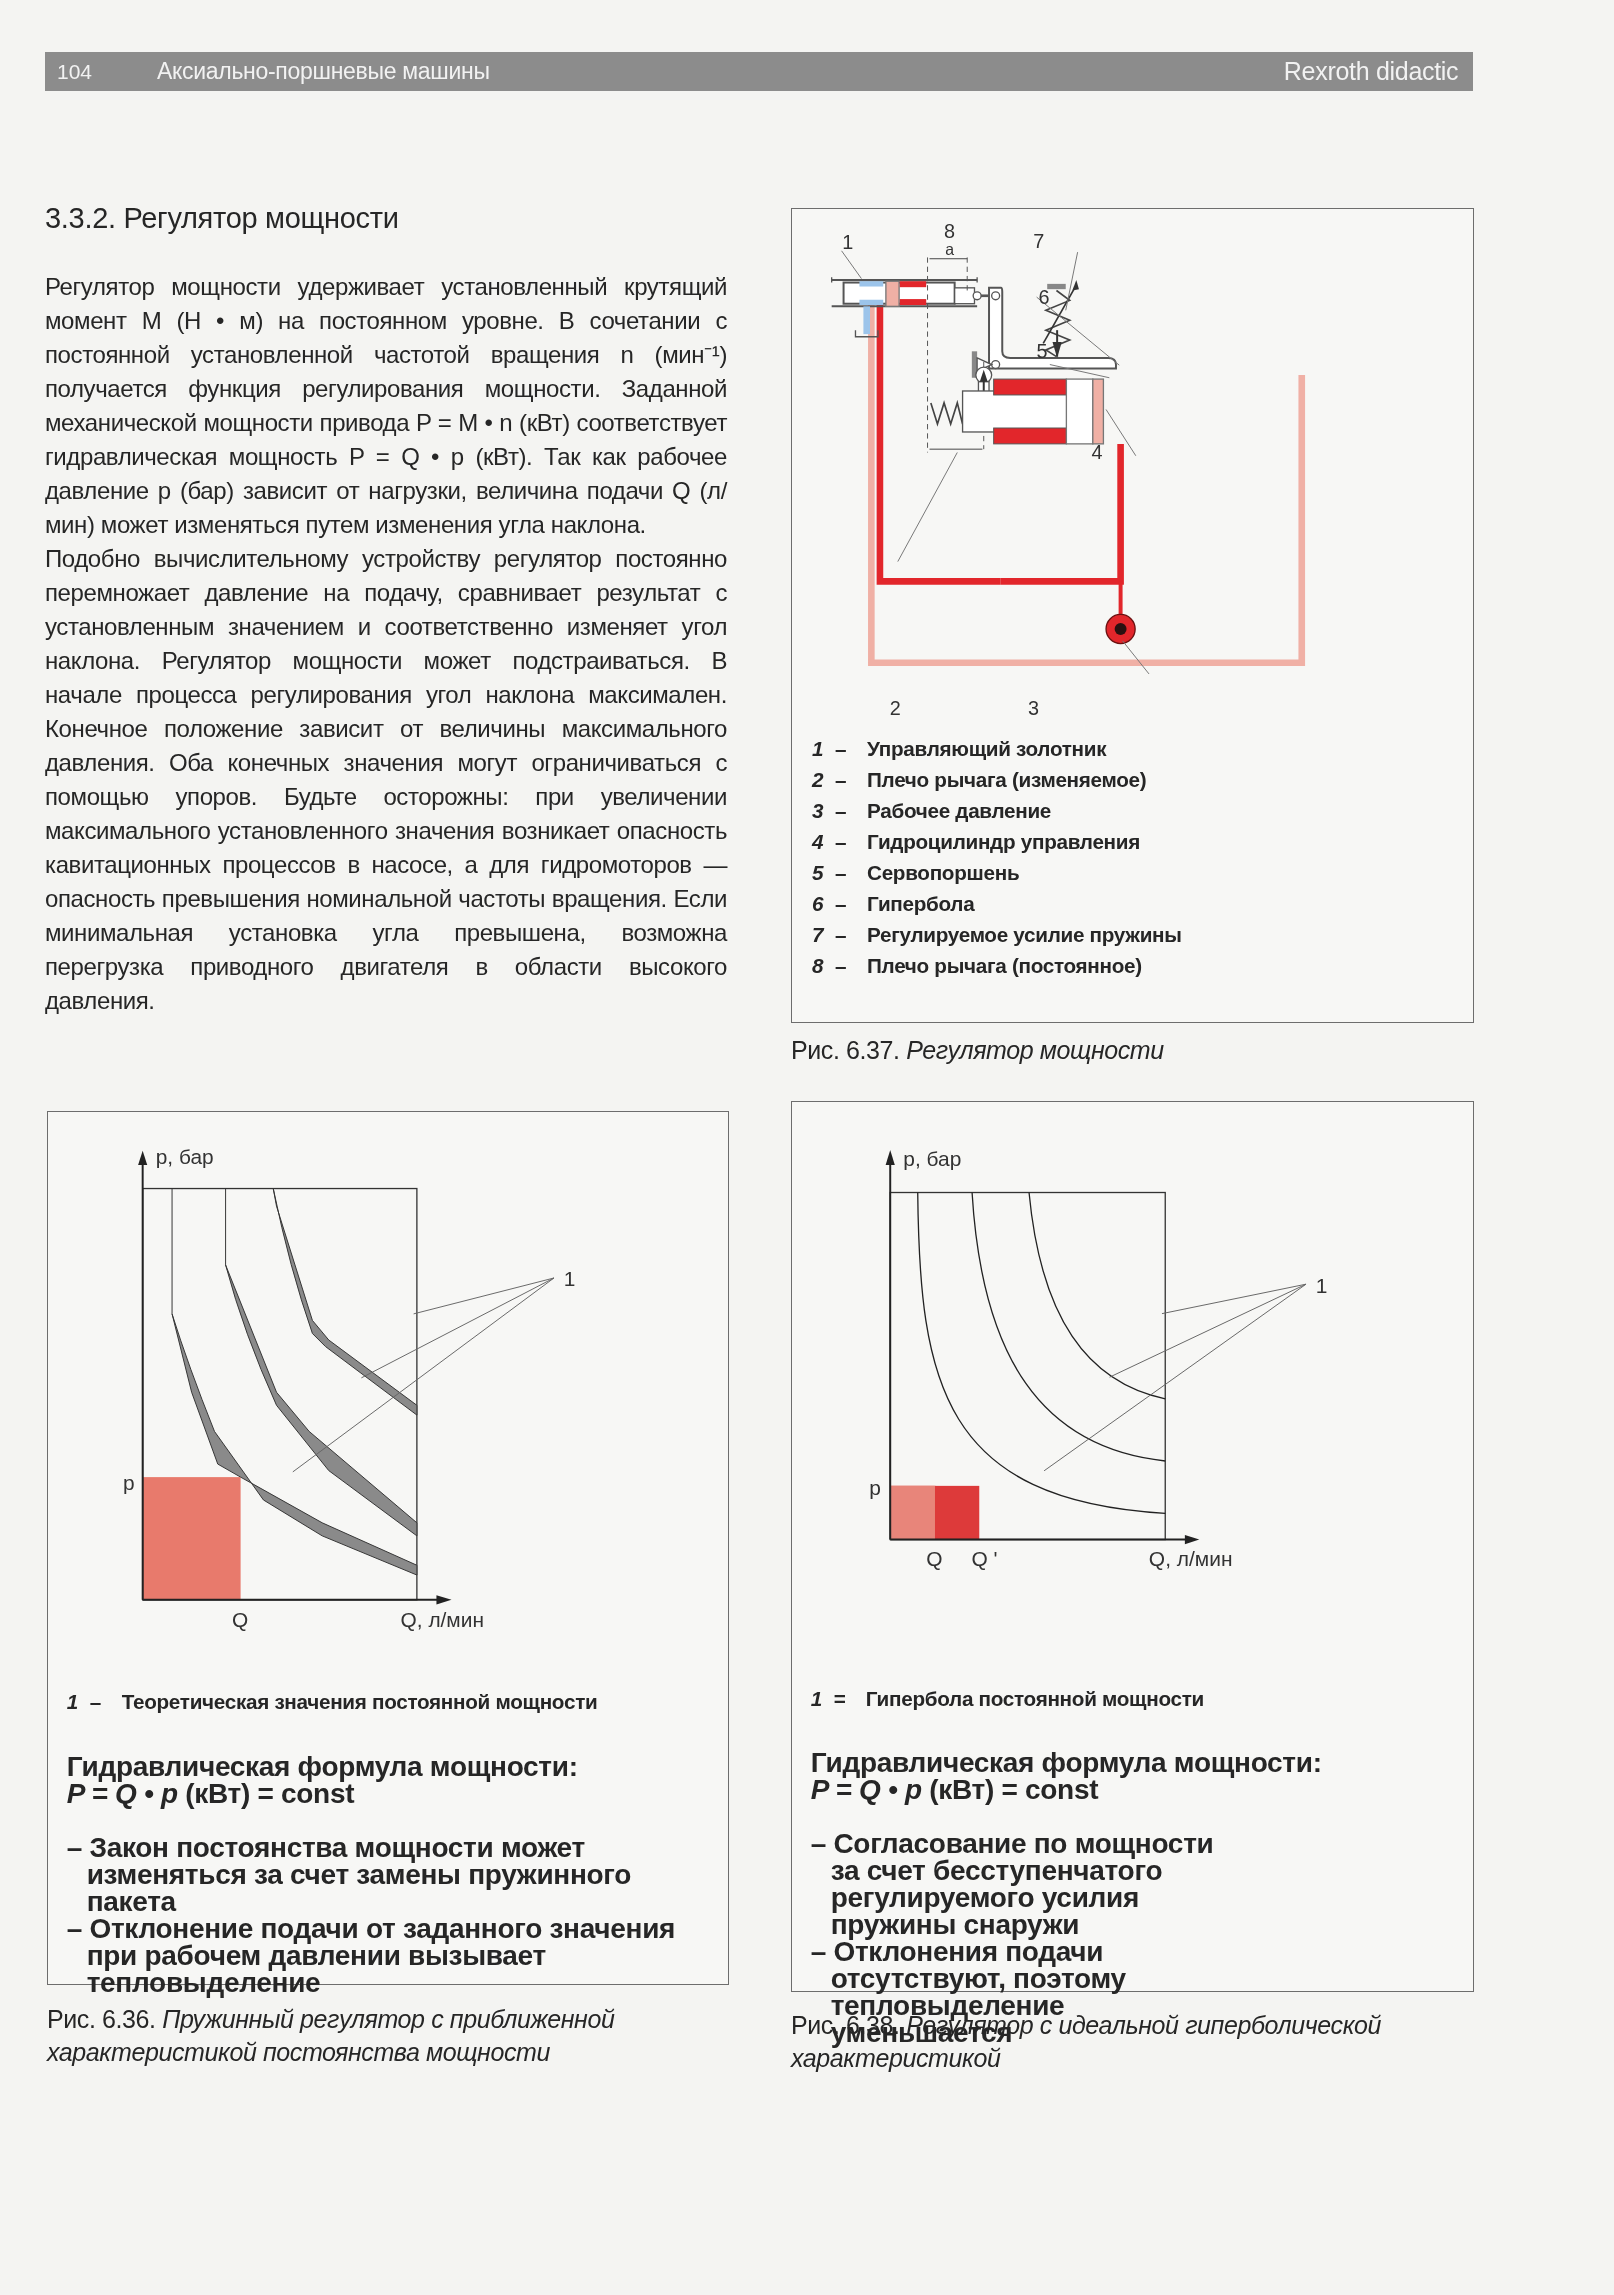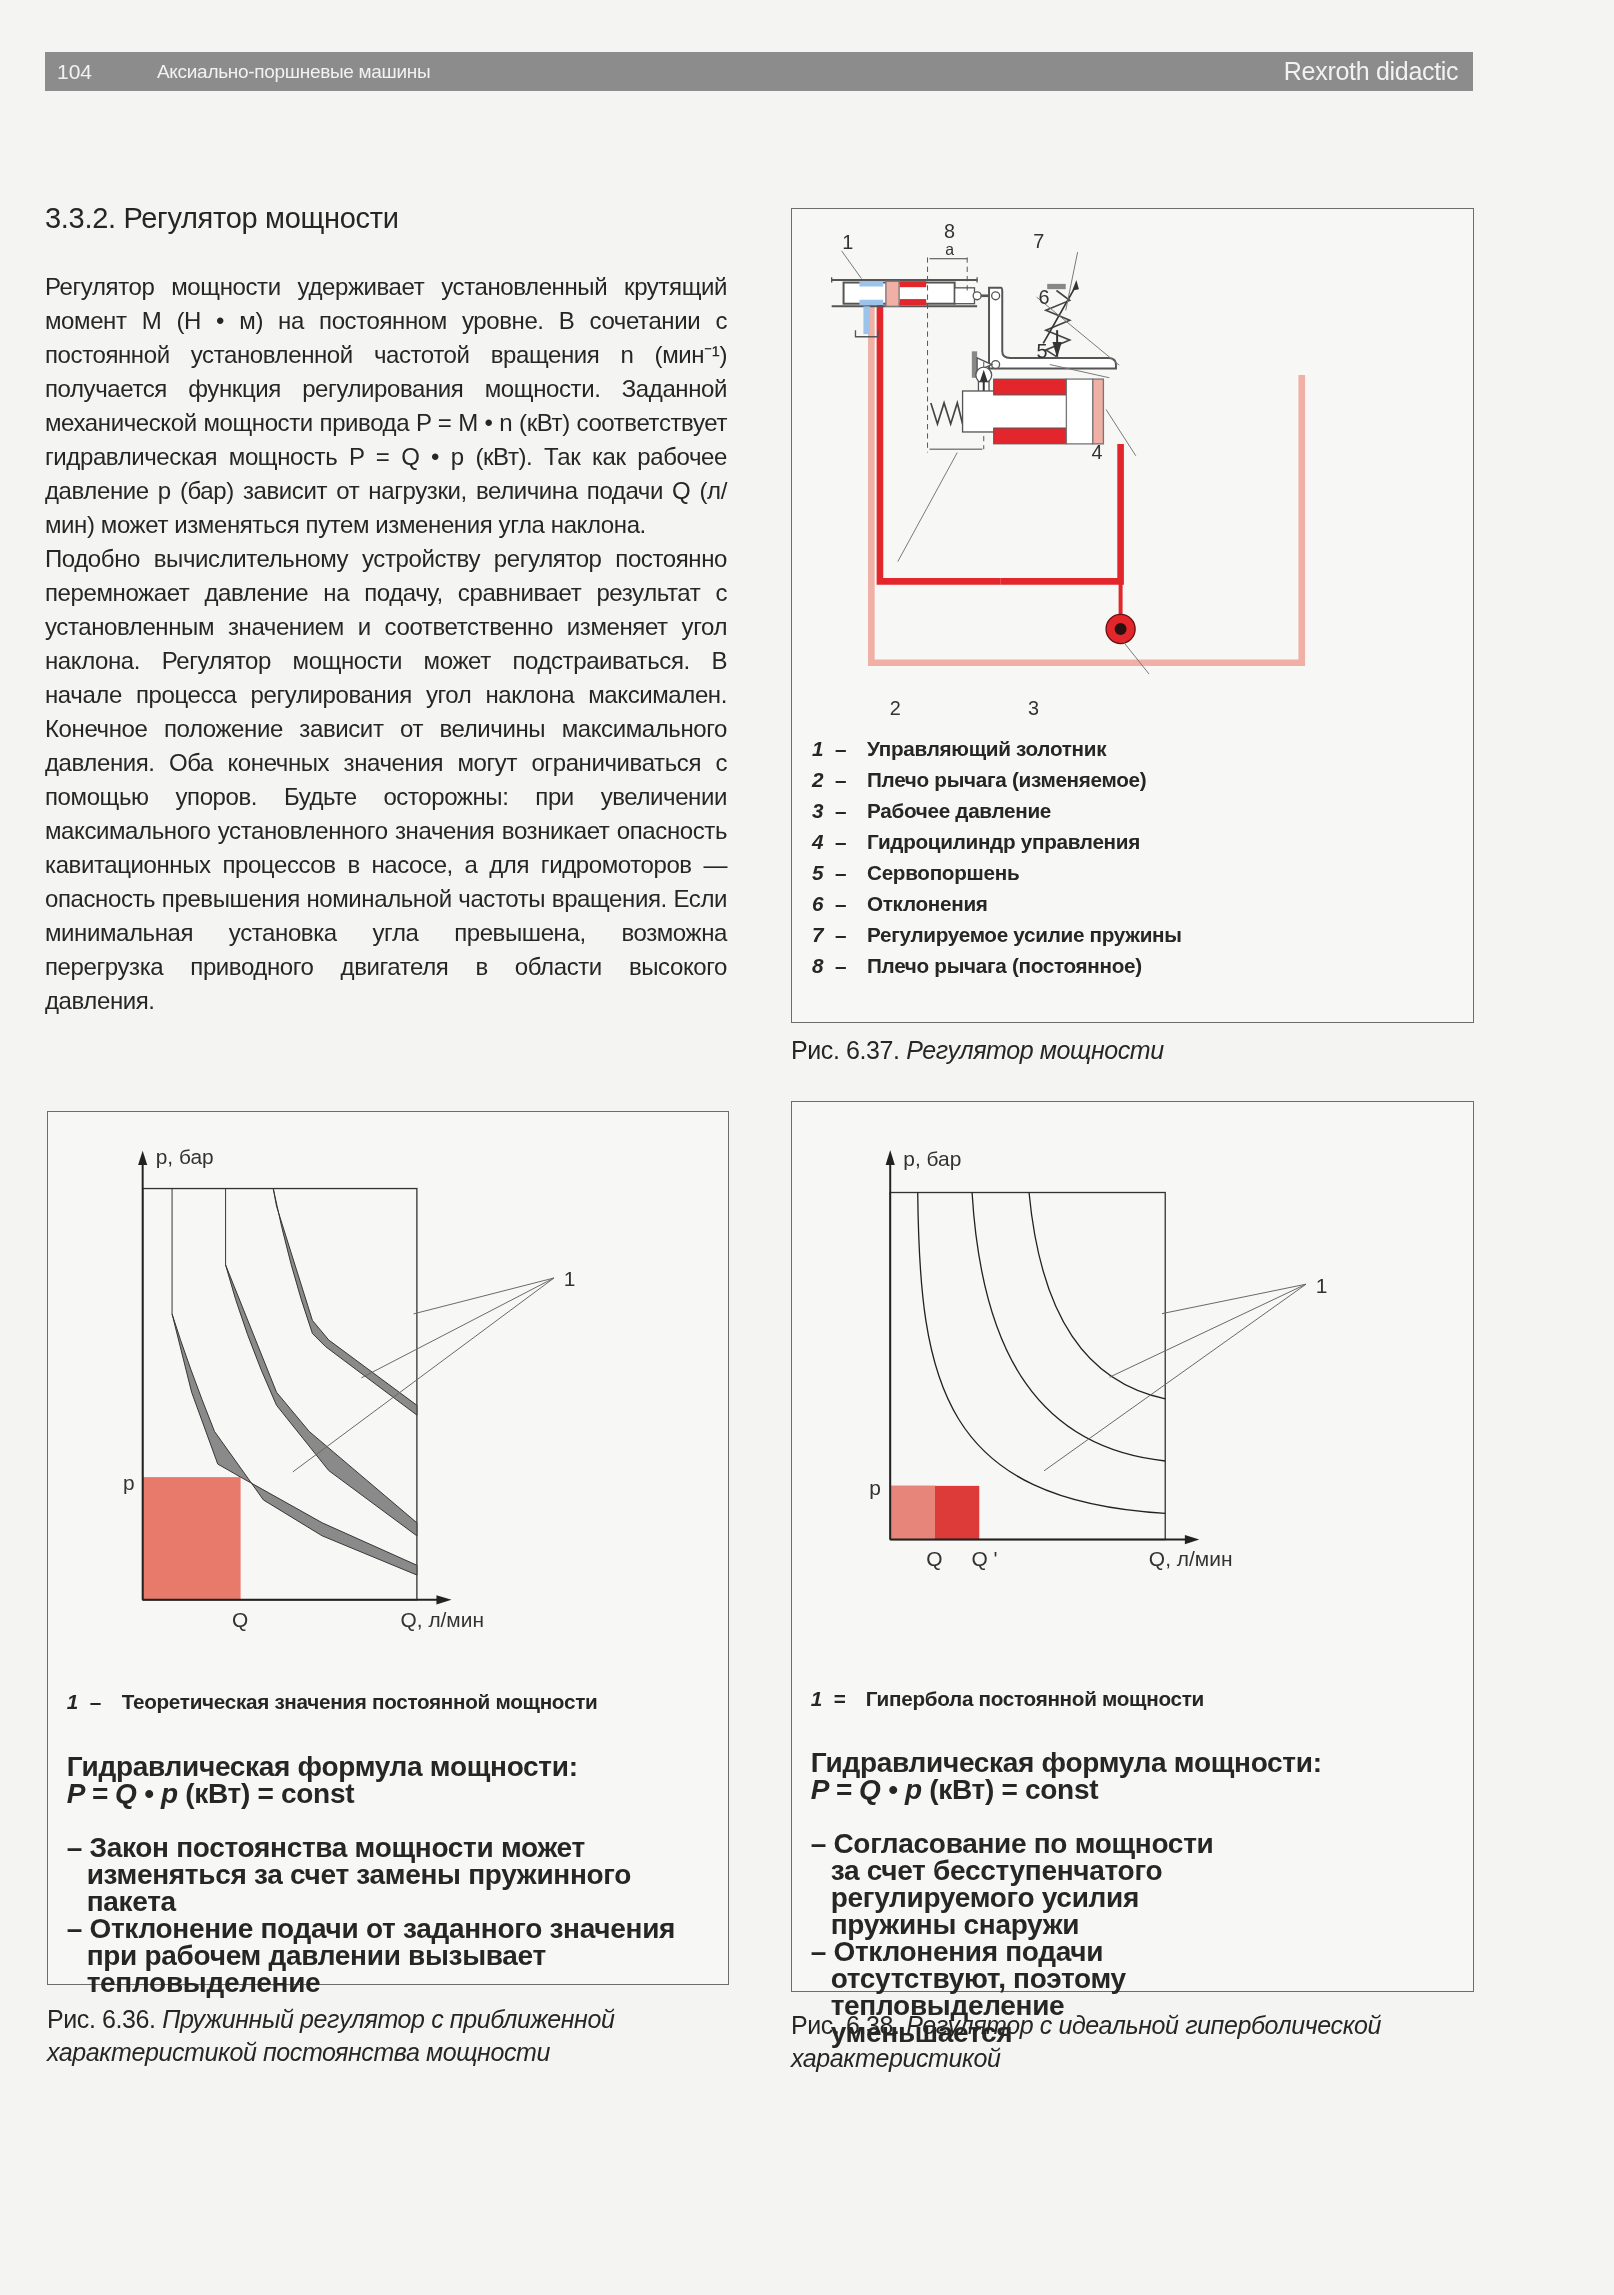--- a/index.html
+++ b/index.html
@@ -5,21 +5,21 @@
   html, body { margin:0; padding:0; }
   body {
     width:1615px; height:2295px; background:#f4f4f2; position:relative; overflow:hidden;
     font-family:"Liberation Sans", sans-serif; color:#262626;
   }
   .header {
     position:absolute; left:45px; top:52px; width:1428px; height:39px;
     background:#8c8c8c; color:#f2f2f2; display:flex; align-items:center;
   }
   .header .page-no { font-size:21px; margin-left:12px; width:100px; }
-  .header .chapter { font-size:19px; letter-spacing:-0.3px;text-align:right; }
+  .header .chapter { font-size:23px; letter-spacing:-0.3px;text-align:right; }
   .header .brand { font-size:25px; margin-left:auto; margin-right:14.7px; letter-spacing:-0.3px; }
 
   .section-title {
     position:absolute; left:45px; top:202px; font-size:29px; font-weight:normal; letter-spacing:-0.3px;
   }
   .body-text {
     position:absolute; left:45px; top:270px; width:682px; font-size:24px; line-height:34px;
     text-align:justify; letter-spacing:-0.4px;
   }
   .body-text p { margin:0; }
@@ -174,21 +174,21 @@
         <span>Гидроцилиндр управления</span>
       </div>
     <div class="row">
         <span class="num">5</span>
         <span class="dash">–</span>
         <span>Сервопоршень</span>
       </div>
     <div class="row">
         <span class="num">6</span>
         <span class="dash">–</span>
-        <span>Отклонения</span>
+        <span>Гипербола</span>
       </div>
     <div class="row">
         <span class="num">7</span>
         <span class="dash">–</span>
         <span>Регулируемое усилие пружины</span>
       </div>
     <div class="row">
         <span class="num">8</span>
         <span class="dash">–</span>
         <span>Плечо рычага (постоянное)</span>

